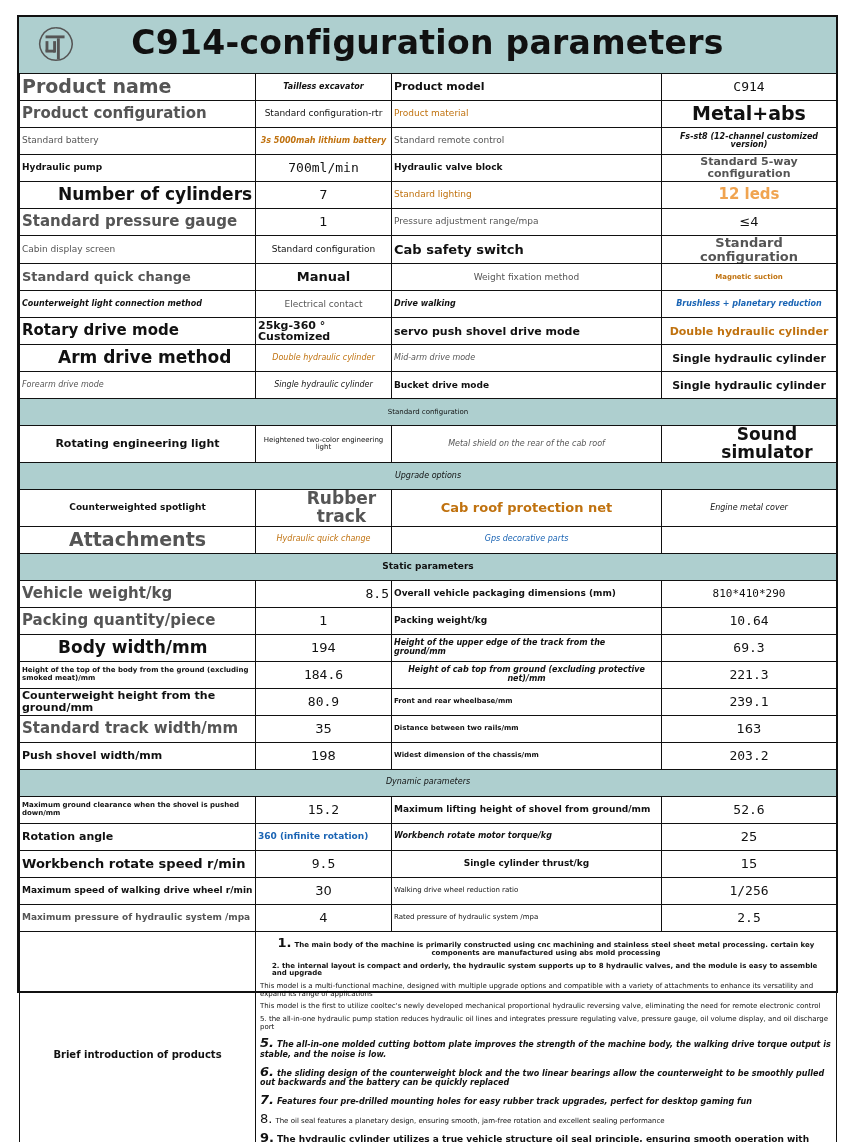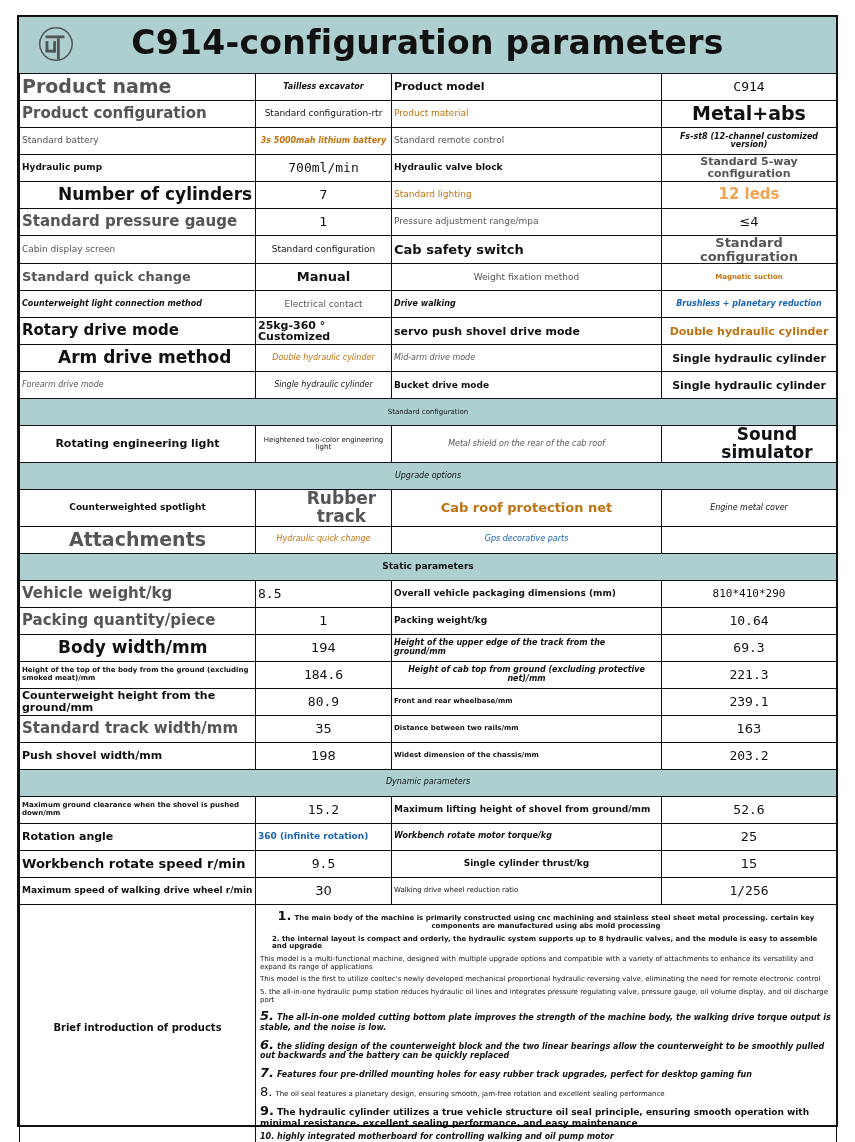--- a/index.html
+++ b/index.html
@@ -1,33 +1,33 @@
 <!DOCTYPE html>
 <html><head>
 <meta charset="utf-8">
 <style>
   html, body { margin:0; padding:0; background:#ffffff; }
   body { width:855px; height:1142px; position:relative; overflow:hidden;
          font-family:"DejaVu Sans", "Liberation Sans", sans-serif; color:#111; }
-  .sheet { position:absolute; left:17px; top:15px; width:821px; height:1112px;
+  .sheet { position:absolute; left:17px; top:15px; width:821px; height:978px;
            border:2px solid #111; box-sizing:border-box; }
   .title-bar { position:absolute; left:0; top:0; width:817px; height:56px; background:#aecfcf;
                border-bottom:1px solid #111; }
   .logo { position:absolute; left:18px; top:8px; width:38px; height:38px; }
   .title { position:absolute; left:0; right:0; top:6px; text-align:center;
            font-size:33px; font-weight:bold; letter-spacing:0.3px; color:#111;
            font-family:"DejaVu Sans", sans-serif; }
   table { position:absolute; left:0; top:56px; width:817px; border-collapse:collapse; table-layout:fixed; }
   td { border:1px solid #111; padding:0 2px; vertical-align:middle; overflow:hidden; line-height:1.05; }
   tr.r { height:27px; }
   tr.sec td { background:#aecfcf; text-align:center; height:26px; }
   .c1 { width:236px; } .c2 { width:136px; } .c3 { width:270px; } .c4 { width:175px; }
   .xs { font-size:7px; } .s { font-size:8px;font-style:italic; } .sm { font-size:9px; } .m { font-size:11px; }
   .ml { font-size:13px; } .l { font-size:15px; } .xl { font-size:17px;padding-left:38px; } .xxl { font-size:19px; }
-  .b { font-weight:bold; } .ctr { text-align:center; } .rgt { text-align:left; }
+  .b { font-weight:bold; } .ctr { text-align:center; } .rgt { text-align:right; }
   .orange { color:#c0720f; } .lorange { color:#f0a450; } .blue { color:#1a64b4; } .grey { color:#555;margin-left:12px; }
   .mono { font-family:"DejaVu Sans Mono", monospace; }
   .intro-label { text-align:center; font-size:10px; font-weight:bold; }
   .intro-cell { padding:4px 4px; vertical-align:top; }
   .intro-item { margin:0 0 5px 0; line-height:1.1; }
   .num { font-size:13px; margin-right:3px; }
 </style>
 </head>
 <body>
 
@@ -217,20 +217,26 @@
         <td class="ml b">Workbench rotate speed r/min</td>
         <td class="ml ctr mono">9.5</td>
         <td class="sm b ctr">Single cylinder thrust/kg</td>
         <td class="ml ctr">15</td>
       </tr>
       <tr class="r">
         <td class="sm b">Maximum speed of walking drive wheel r/min</td>
         <td class="ml ctr">30</td>
         <td class="xs">Walking drive wheel reduction ratio</td>
         <td class="ml ctr mono">1/256</td>
+      </tr>
+      <tr class="r">
+        <td class="sm b grey">Maximum pressure of hydraulic system /mpa</td>
+        <td class="ml ctr">4</td>
+        <td class="xs">Rated pressure of hydraulic system /mpa</td>
+        <td class="ml ctr mono">2.5</td>
       </tr>
 
       <tr style="height:214px;">
         <td class="intro-label">Brief introduction of products</td>
         <td colspan="3" class="intro-cell">
           <div class="intro-item xs ctr b"><span class="num">1.</span><span>The main body of the machine is primarily constructed using cnc machining and stainless steel sheet metal processing. certain key components are manufactured using abs mold processing</span></div>
           <div class="intro-item xs b" style="padding-left:12px"><span>2. the internal layout is compact and orderly, the hydraulic system supports up to 8 hydraulic valves, and the module is easy to assemble and upgrade</span></div>
           <div class="intro-item xs"><span>This model is a multi-functional machine, designed with multiple upgrade options and compatible with a variety of attachments to enhance its versatility and expand its range of applications</span></div>
           <div class="intro-item xs"><span>This model is the first to utilize cooltec's newly developed mechanical proportional hydraulic reversing valve, eliminating the need for remote electronic control</span></div>
           <div class="intro-item xs"><span>5. the all-in-one hydraulic pump station reduces hydraulic oil lines and integrates pressure regulating valve, pressure gauge, oil volume display, and oil discharge port</span></div>

